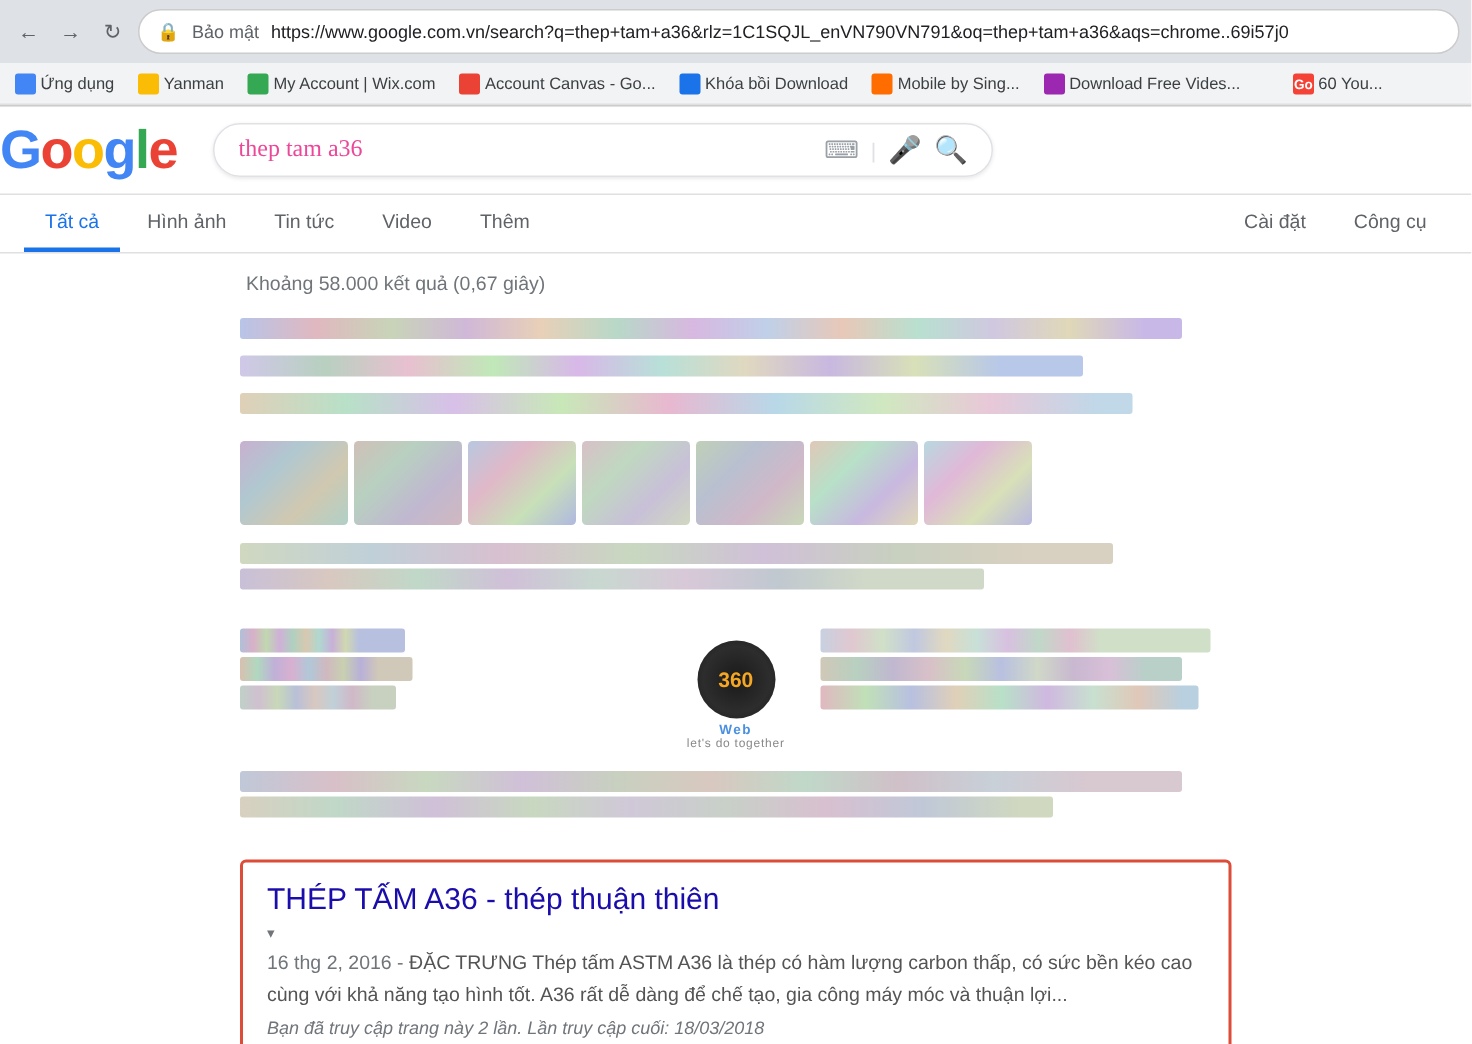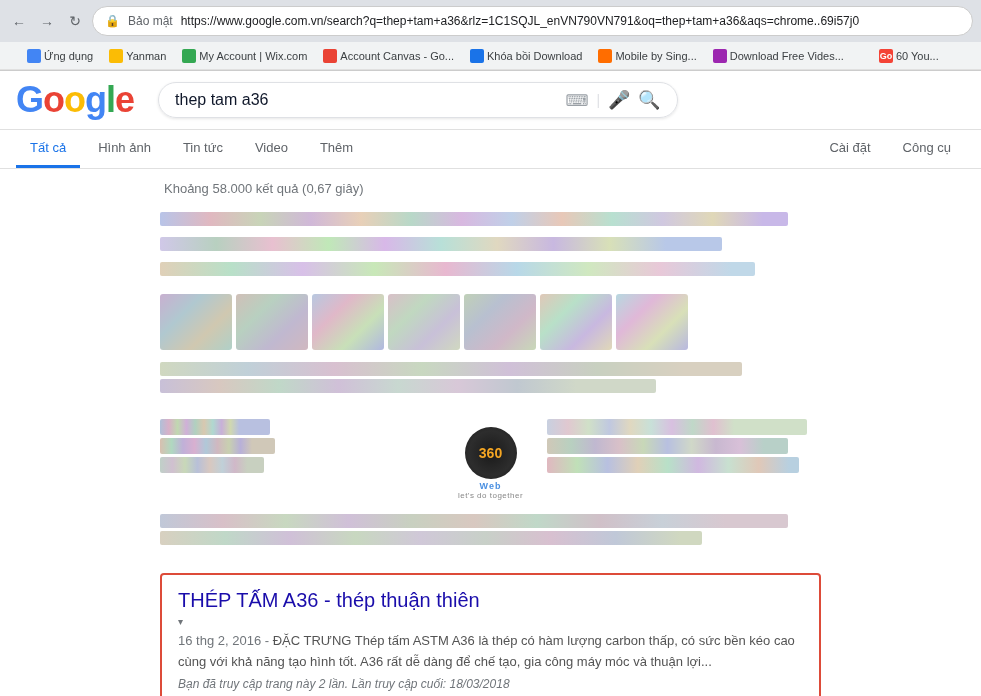--- a/index.html
+++ b/index.html
@@ -5,37 +5,37 @@
     * { margin: 0; padding: 0; box-sizing: border-box; }
     body { font-family: Arial, sans-serif; font-size: 14px; background: #fff; width: 981px; overflow-x: hidden; }
 
     
     .browser-chrome { background: #f1f3f4; border-bottom: 1px solid #ccc; }
     .browser-nav { display: flex; align-items: center; padding: 6px 8px; gap: 6px; background: #dee1e6; }
     .nav-btn { width: 22px; height: 22px; border-radius: 50%; border: none; background: transparent; cursor: pointer; display: flex; align-items: center; justify-content: center; color: #5f6368; font-size: 14px; }
     .address-bar { flex: 1; display: flex; align-items: center; background: #fff; border: 1px solid #ccc; border-radius: 20px; padding: 4px 12px; gap: 8px; height: 30px; }
     .address-lock { color: #188038; font-size: 12px; }
     .address-url { flex: 1; font-size: 12px; color: #202124; white-space: nowrap; overflow: hidden; text-overflow: ellipsis; }
-    .bookmarks-bar { display: flex; align-items: center; padding: 3px 21px; gap: 4px; background: #f1f3f4; border-bottom: 1px solid #e0e0e0; height: 28px; overflow: hidden; }
+    .bookmarks-bar { display: flex; align-items: center; padding: 3px 4px; gap: 4px; background: #f1f3f4; border-bottom: 1px solid #e0e0e0; height: 28px; overflow: hidden; }
     .bookmark-item { font-size: 11px; color: #3c4043; padding: 2px 6px; border-radius: 3px; cursor: pointer; white-space: nowrap; display: flex; align-items: center; gap: 3px; }
     .bookmark-favicon { width: 14px; height: 14px; background: #ccc; border-radius: 2px; display: inline-block; }
 
     
-    .google-header { padding: 8px 16px 0; display: flex; align-items: center; gap: 16px; border-bottom: 1px solid #e0e0e0; }
+    .google-header { padding: 8px 0 0; display: flex; align-items: center; gap: 16px; border-bottom: 1px solid #e0e0e0; }
     .google-logo { font-size: 36px; font-weight: bold; letter-spacing: -1px; margin-right: 8px; padding-bottom: 8px; }
     .logo-b { color: #4285f4; }
     .logo-l { color: #ea4335; }
     .logo-o1 { color: #fbbc05; }
     .logo-g { color: #4285f4; }
     .logo-o2 { color: #34a853; }
     .logo-e { color: #ea4335; }
 
     .search-bar-area { flex: 1; display: flex; align-items: center; gap: 12px; padding-bottom: 8px; }
     .search-input-box { display: flex; align-items: center; border: 1px solid #dfe1e5; border-radius: 24px; padding: 6px 16px; width: 520px; gap: 8px; box-shadow: 0 1px 3px rgba(0,0,0,0.1); }
-    .search-input { border: none; outline: none; font-size: 16px; flex: 1; color: #0f172a; }
+    .search-input { border: none; outline: none; font-size: 16px; flex: 1; color: #ec4899; font-family: Liberation Serif, serif; }
     .search-icon-kb { color: #9aa0a6; font-size: 16px; cursor: pointer; }
     .search-icon-mic { color: #4285f4; font-size: 18px; cursor: pointer; }
 
     .nav-tabs { display: flex; align-items: center; gap: 4px; padding: 0 16px; border-bottom: 1px solid #e0e0e0; margin-top: 0; }
     .nav-tab { padding: 10px 14px; font-size: 13px; color: #5f6368; cursor: pointer; border-bottom: 3px solid transparent; text-decoration: none; display: flex; align-items: flex-end; gap: 5px; }
     .nav-tab.active { color: #1a73e8; border-bottom-color: #1a73e8; }
     .nav-tab-right { margin-left: auto; }
 
     
     .results-area { padding: 12px 160px 20px 160px; }

